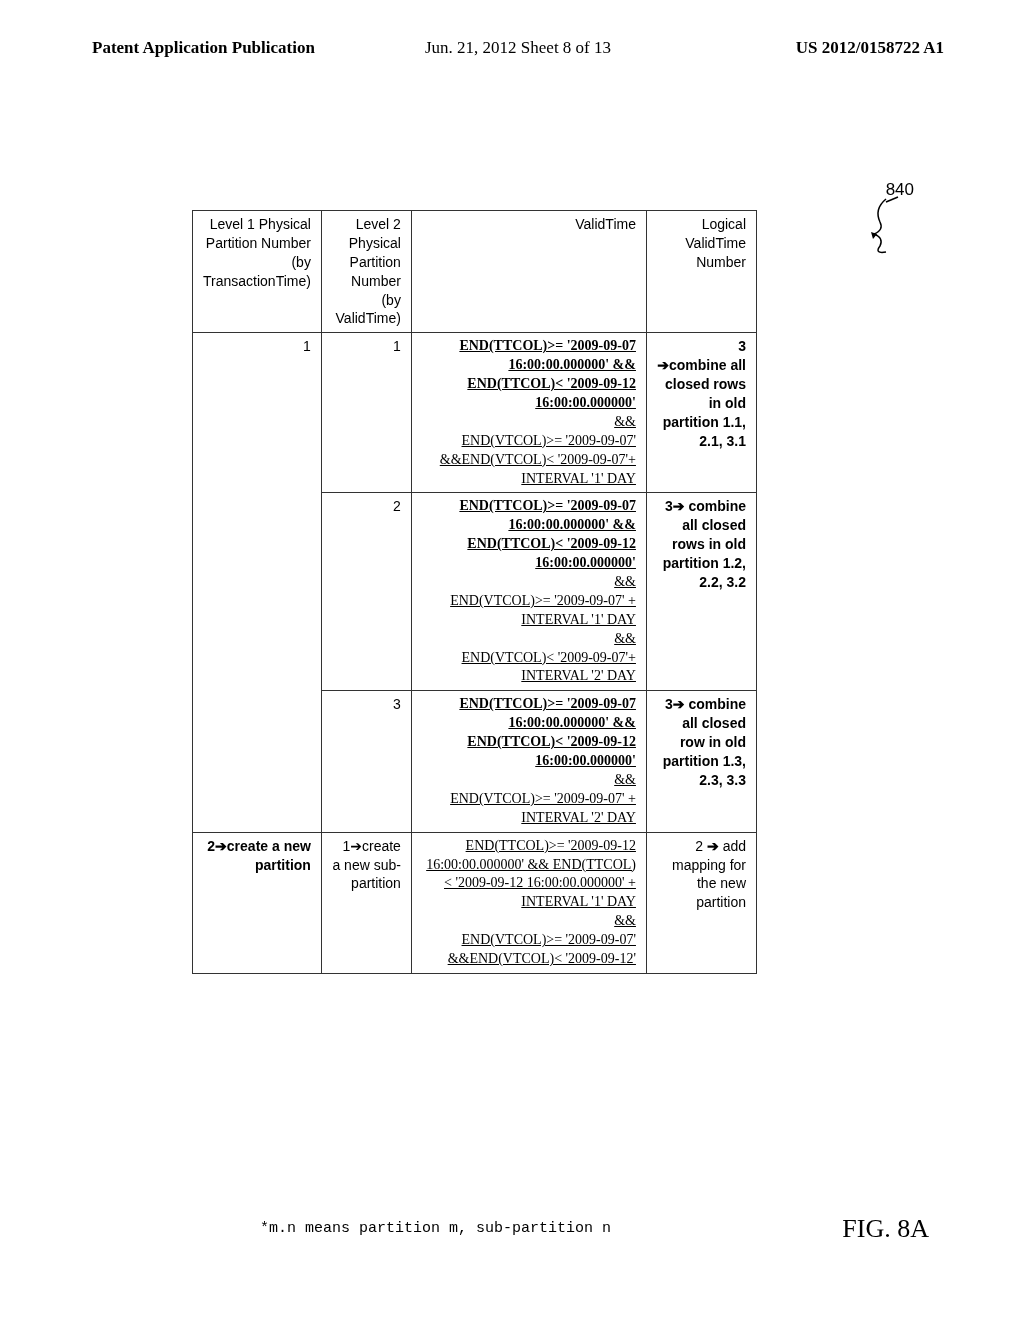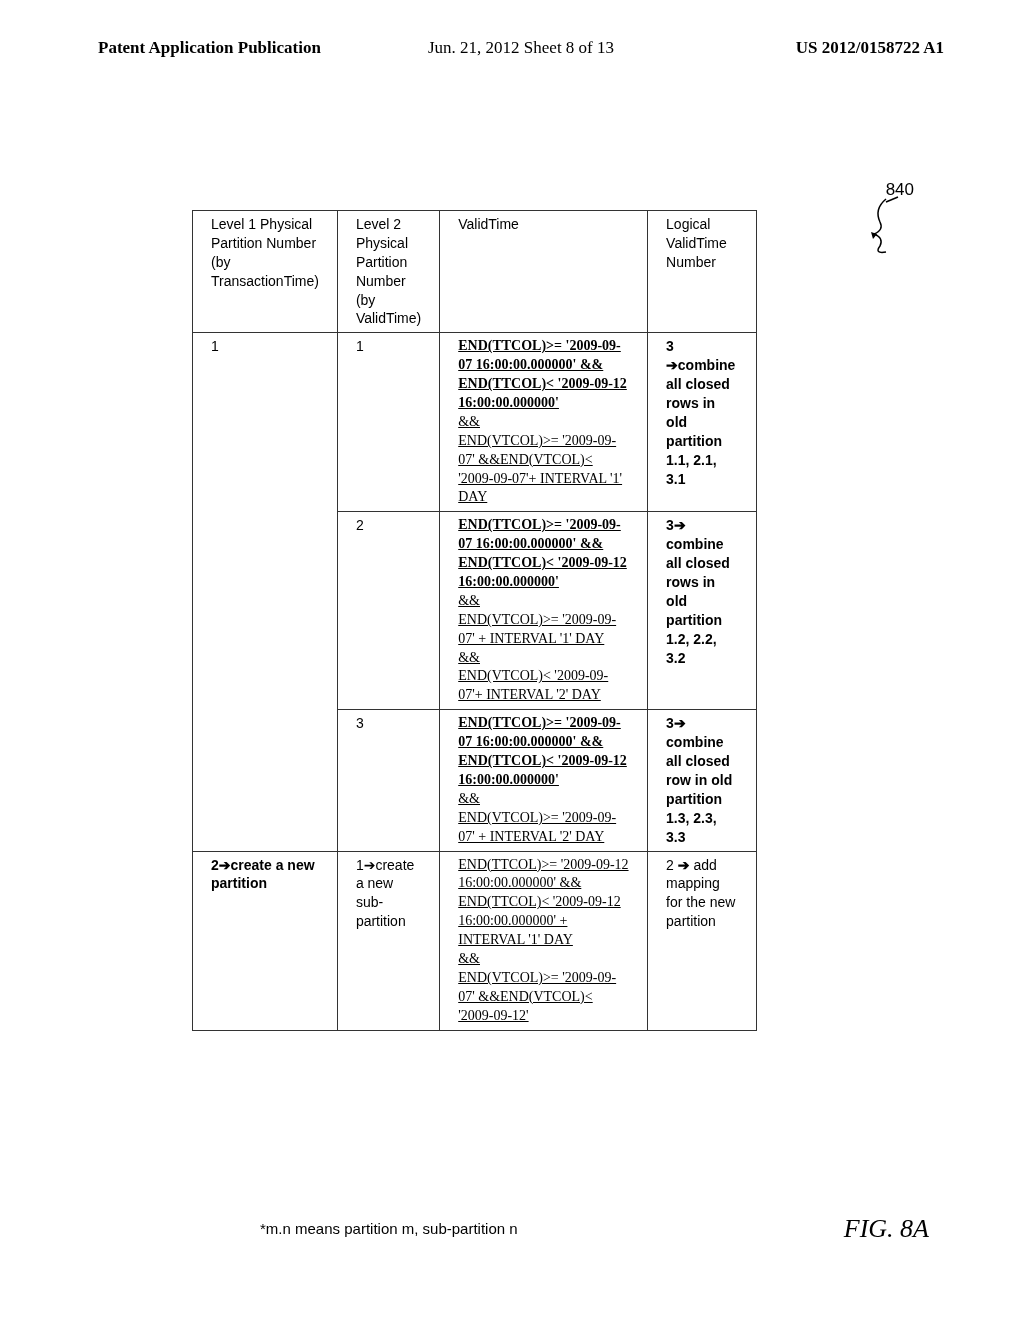--- a/index.html
+++ b/index.html
@@ -11,21 +11,21 @@
       font-family: "Times New Roman", Times, serif;
       background: #fff;
       width: 1024px;
       height: 1320px;
       position: relative;
       color: #000;
     }
     .header {
       position: absolute;
       top: 38px;
-      left: 18px;
+      left: 12px;
       right: 0;
       padding: 0 80px;
     }
     .header-left {
       font-weight: bold;
       font-size: 17px;
     }
     .header-center {
       position: absolute;
       left: 50%;
@@ -48,22 +48,23 @@
     }
     table {
       border-collapse: collapse;
       width: 100%;
       font-family: Arial, Helvetica, sans-serif;
       font-size: 14px;
     }
     td {
       border: 1px solid #333;
       vertical-align: top;
-      padding: 4px 18px;
+      padding: 4px 10px;
       line-height: 1.35;
+      text-align: right;
     }
     .col1 { width: 125px; }
     .col2 { width: 90px; }
     .col3 { width: 235px; }
     .col4 { width: 110px; }
     .bold { font-weight: bold; }
     .serif { font-family: "Times New Roman", Times, serif; text-decoration: underline; }
     .annotation {
       position: absolute;
       top: 180px;
@@ -73,29 +74,28 @@
     }
     .annotation svg {
       position: absolute;
       top: 14px;
       right: 8px;
     }
     .footnote {
       position: absolute;
       top: 1220px;
       left: 260px;
-      font-family: Liberation Sans, sans-serif;
+      font-family: Liberation Mono, monospace;
       font-size: 15px;
     }
     .fig-label {
       position: absolute;
       top: 1214px;
       right: 95px;
       font-family: "Times New Roman", Times, serif;
-      font-style: italic;
       font-size: 26px;
     }
   </style>
 </head>
 <body>
 
 <div class="header">
   <span class="header-left">Patent Application Publication</span>
   <span class="header-center">Jun. 21, 2012  Sheet 8 of 13</span>
   <span class="header-right">US 2012/0158722 A1</span>

